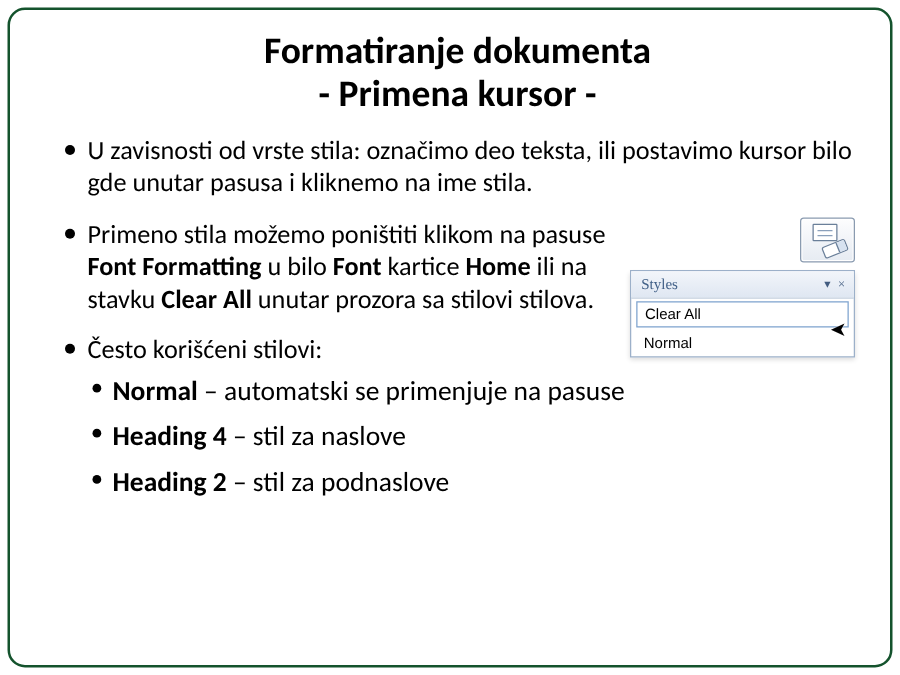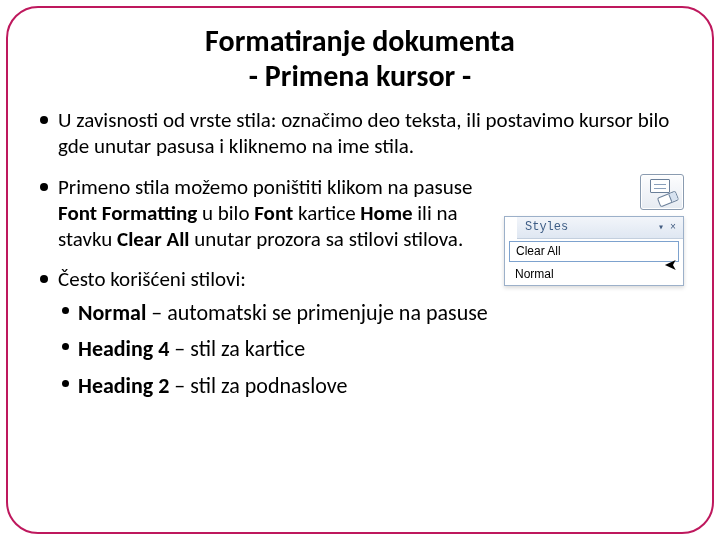--- a/index.html
+++ b/index.html
@@ -8,23 +8,23 @@
     width: 720px;
     height: 540px;
     font-family: Calibri, "Segoe UI", Arial, sans-serif;
     color: #000;
     background: #fff;
     position: relative;
   }
   .slide {
     position: absolute;
     inset: 6px;
-    border: 2px solid #be185d;
-    border-radius: 32px;
-    padding: 14px 28px 18px 28px;
+    border: 2px solid #14532d;
+    border-radius: 14px;
+    padding: 14px 28px 18px 40px;
   }
   .title {
     text-align: center;
     font-size: 30px;
     font-weight: 600;
     line-height: 1.15;
     margin: 2px 0 14px 0;
   }
   ul.top {
     list-style: none;
@@ -129,22 +129,21 @@
     font-size: 12px;
     box-shadow: 0 2px 4px rgba(0,0,0,0.15);
   }
   .panel-hdr {
     display: flex;
     align-items: flex-end;
     padding: 3px 4px 3px 8px;
     background: linear-gradient(#f2f5fa, #dfe7f2);
     border-bottom: 1px solid #c3cfde;
     color: #3f5e86;
-    font-family: Liberation Mono, monospace;
-    margin-left: 12px;
+    font-family: Liberation Serif, serif;
   }
   .panel-hdr .ttl { flex: 1; }
   .panel-hdr .sys {
     font-size: 10px;
     color: #425c80;
     padding: 0 3px;
   }
   .panel-body { padding: 0; position: relative; }
   .panel-item {
     padding: 3px 10px;
@@ -219,21 +218,21 @@
       <span> unutar prozora sa stilovi stilova.</span>
     </li>
 
     <li>
       <span>Često korišćeni stilovi:</span>
       <ul class="sub">
         <li>
           <span class="b">Normal</span><span> – automatski se primenjuje na pasuse</span>
         </li>
         <li>
-          <span class="b">Heading 4</span><span> – stil za kartice</span>
+          <span class="b">Heading 4</span><span> – stil za naslove</span>
         </li>
         <li>
           <span class="b">Heading 2</span><span> – stil za podnaslove</span>
         </li>
       </ul>
     </li>
 
   </ul>
 
 </div>

